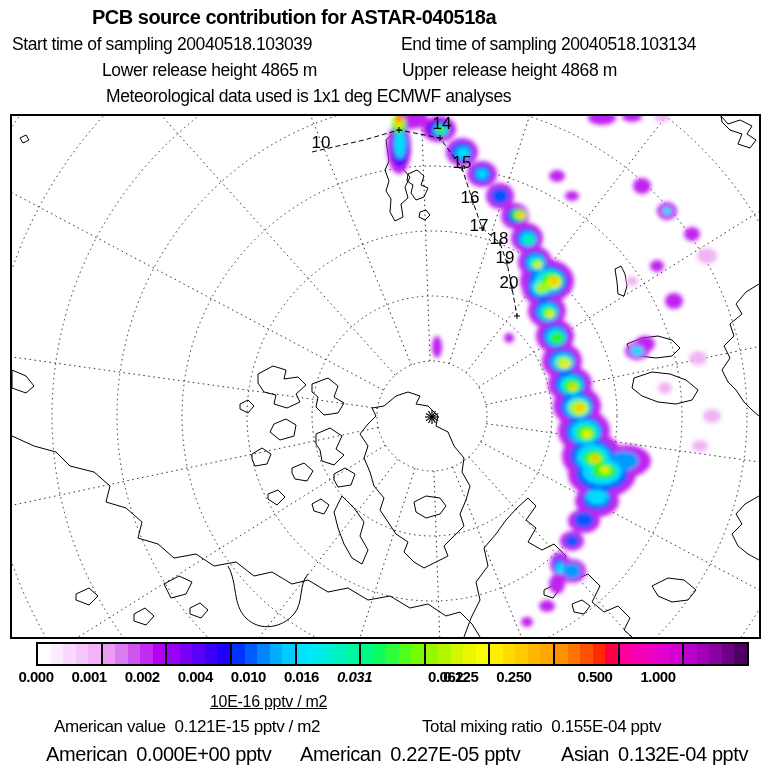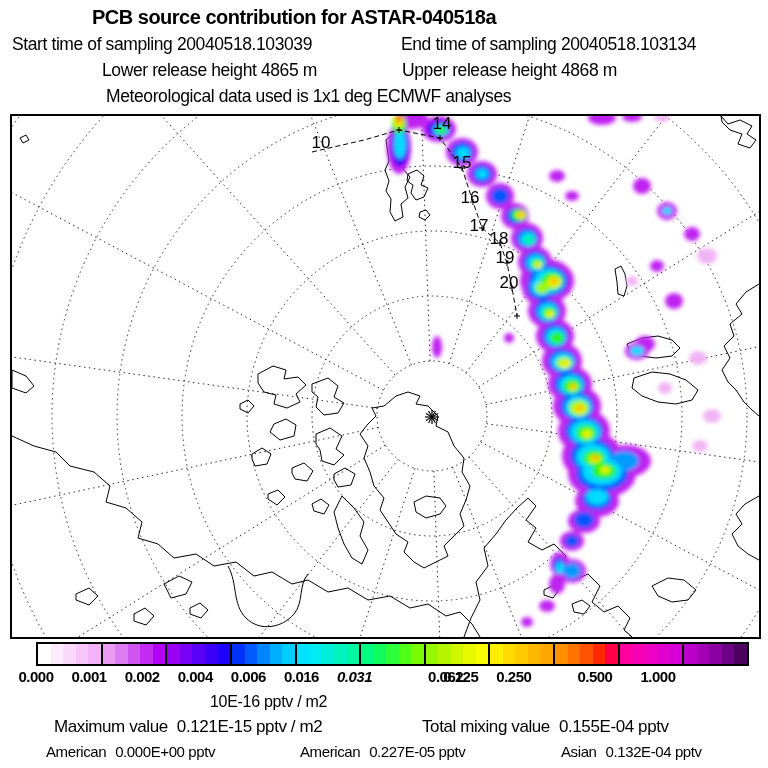--- a/index.html
+++ b/index.html
@@ -19,23 +19,23 @@
     position:absolute;left:36px;top:642px;width:709px;height:20px;
     border:2px solid #000;display:flex;box-sizing:content-box;
   }
   #colorbar .seg{flex:1 1 0;height:100%;}
   #colorbar .seg + .seg{border-left:2px solid #000;}
   #tick-row{position:absolute;left:36px;top:668px;width:584px;height:18px;text-align:center;}
   #tick-row .tick{
     position:absolute;transform:translateX(-50%);
     font-weight:bold;font-size:15px;letter-spacing:-0.5px;
   }
-  .unit-label{font-size:16px;letter-spacing:-0.3px;}
+  .unit-label{font-size:16px;letter-spacing:-0.3px;text-decoration:underline;}
   .stat1{font-size:17px;letter-spacing:-0.4px;}
-  .stat2{font-size:15px;letter-spacing:-0.4px;text-align:center;}
+  .stat2{font-size:20px;letter-spacing:-0.4px;text-align:center;}
   .lbl{margin-right:9px;}
 </style>
 </head>
 <body>
 
 <div class="abs hdr-title" style="left:92px;top:6px">PCB source contribution for ASTAR-040518a</div>
 <div class="abs hdr-line" style="left:3px;top:34px">Start time of sampling 20040518.103039</div>
 <div class="abs hdr-line" style="left:392px;top:34px">End time of sampling 20040518.103134</div>
 <div class="abs hdr-line" style="left:93px;top:60px">Lower release height 4865 m</div>
 <div class="abs hdr-line" style="left:393px;top:60px">Upper release height 4868 m</div>
@@ -312,36 +312,36 @@
     <div class="seg" style="background: linear-gradient(to right, rgb(255, 238, 0) 0%, rgb(255, 238, 0) 20%, rgb(255, 220, 0) 20%, rgb(255, 220, 0) 40%, rgb(255, 202, 0) 40%, rgb(255, 202, 0) 60%, rgb(255, 184, 0) 60%, rgb(255, 184, 0) 80%, rgb(255, 166, 0) 80%, rgb(255, 166, 0) 100%);"></div>
     <div class="seg" style="background: linear-gradient(to right, rgb(255, 144, 0) 0%, rgb(255, 144, 0) 20%, rgb(255, 116, 0) 20%, rgb(255, 116, 0) 40%, rgb(255, 82, 0) 40%, rgb(255, 82, 0) 60%, rgb(255, 42, 0) 60%, rgb(255, 42, 0) 80%, rgb(255, 0, 72) 80%, rgb(255, 0, 72) 100%);"></div>
     <div class="seg" style="background: linear-gradient(to right, rgb(255, 0, 158) 0%, rgb(255, 0, 158) 20%, rgb(248, 0, 180) 20%, rgb(248, 0, 180) 40%, rgb(238, 0, 196) 40%, rgb(238, 0, 196) 60%, rgb(226, 0, 206) 60%, rgb(226, 0, 206) 80%, rgb(212, 0, 212) 80%, rgb(212, 0, 212) 100%);"></div>
     <div class="seg" style="background: linear-gradient(to right, rgb(188, 0, 204) 0%, rgb(188, 0, 204) 20%, rgb(164, 0, 184) 20%, rgb(164, 0, 184) 40%, rgb(138, 0, 162) 40%, rgb(138, 0, 162) 60%, rgb(110, 0, 135) 60%, rgb(110, 0, 135) 80%, rgb(76, 0, 96) 80%, rgb(76, 0, 96) 100%);"></div>
   </div>
 <div id="tick-row">
     <span class="tick" style="left: 0%;">0.000</span>
     <span class="tick" style="left: 9.09091%;">0.001</span>
     <span class="tick" style="left: 18.1818%;">0.002</span>
     <span class="tick" style="left: 27.2727%;">0.004</span>
-    <span class="tick" style="left: 36.3636%;">0.006</span>
+    <span class="tick" style="left: 36.3636%;">0.010</span>
     <span class="tick" style="left: 45.4545%;">0.016</span>
     <span class="tick" style="left: 54.5455%; font-style: italic;">0.031</span>
     <span class="tick" style="left: 63.6364%; margin-left: 38px;">0.062</span>
     <span class="tick" style="left: 72.7273%;">0.125</span>
     <span class="tick" style="left: 81.8182%;">0.250</span>
     <span class="tick" style="left: 90.9091%; margin-left: 28px;">0.500</span>
     <span class="tick" style="left: 100%; margin-left: 38px;">1.000</span>
   </div>
 <div class="abs unit-label" style="left:210px;top:693px">10E-16 pptv / m2</div>
 
 <div class="abs stat1" style="left:54px;top:717px">
-  <span class="lbl">Maximum value</span><span>0.121E-15 pptv / m2</span>
+  <span class="lbl">American value</span><span>0.121E-15 pptv / m2</span>
 </div>
 <div class="abs stat1" style="left:422px;top:717px">
-  <span class="lbl">Total mixing value</span><span>0.155E-04 pptv</span>
+  <span class="lbl">Total mixing ratio</span><span>0.155E-04 pptv</span>
 </div>
 <div class="abs stat2" style="left:46px;top:743px">
   <span class="lbl">American</span><span>0.000E+00 pptv</span>
 </div>
 <div class="abs stat2" style="left:300px;top:743px">
   <span class="lbl">American</span><span>0.227E-05 pptv</span>
 </div>
 <div class="abs stat2" style="left:561px;top:743px">
   <span class="lbl">Asian</span><span>0.132E-04 pptv</span>
 </div>

